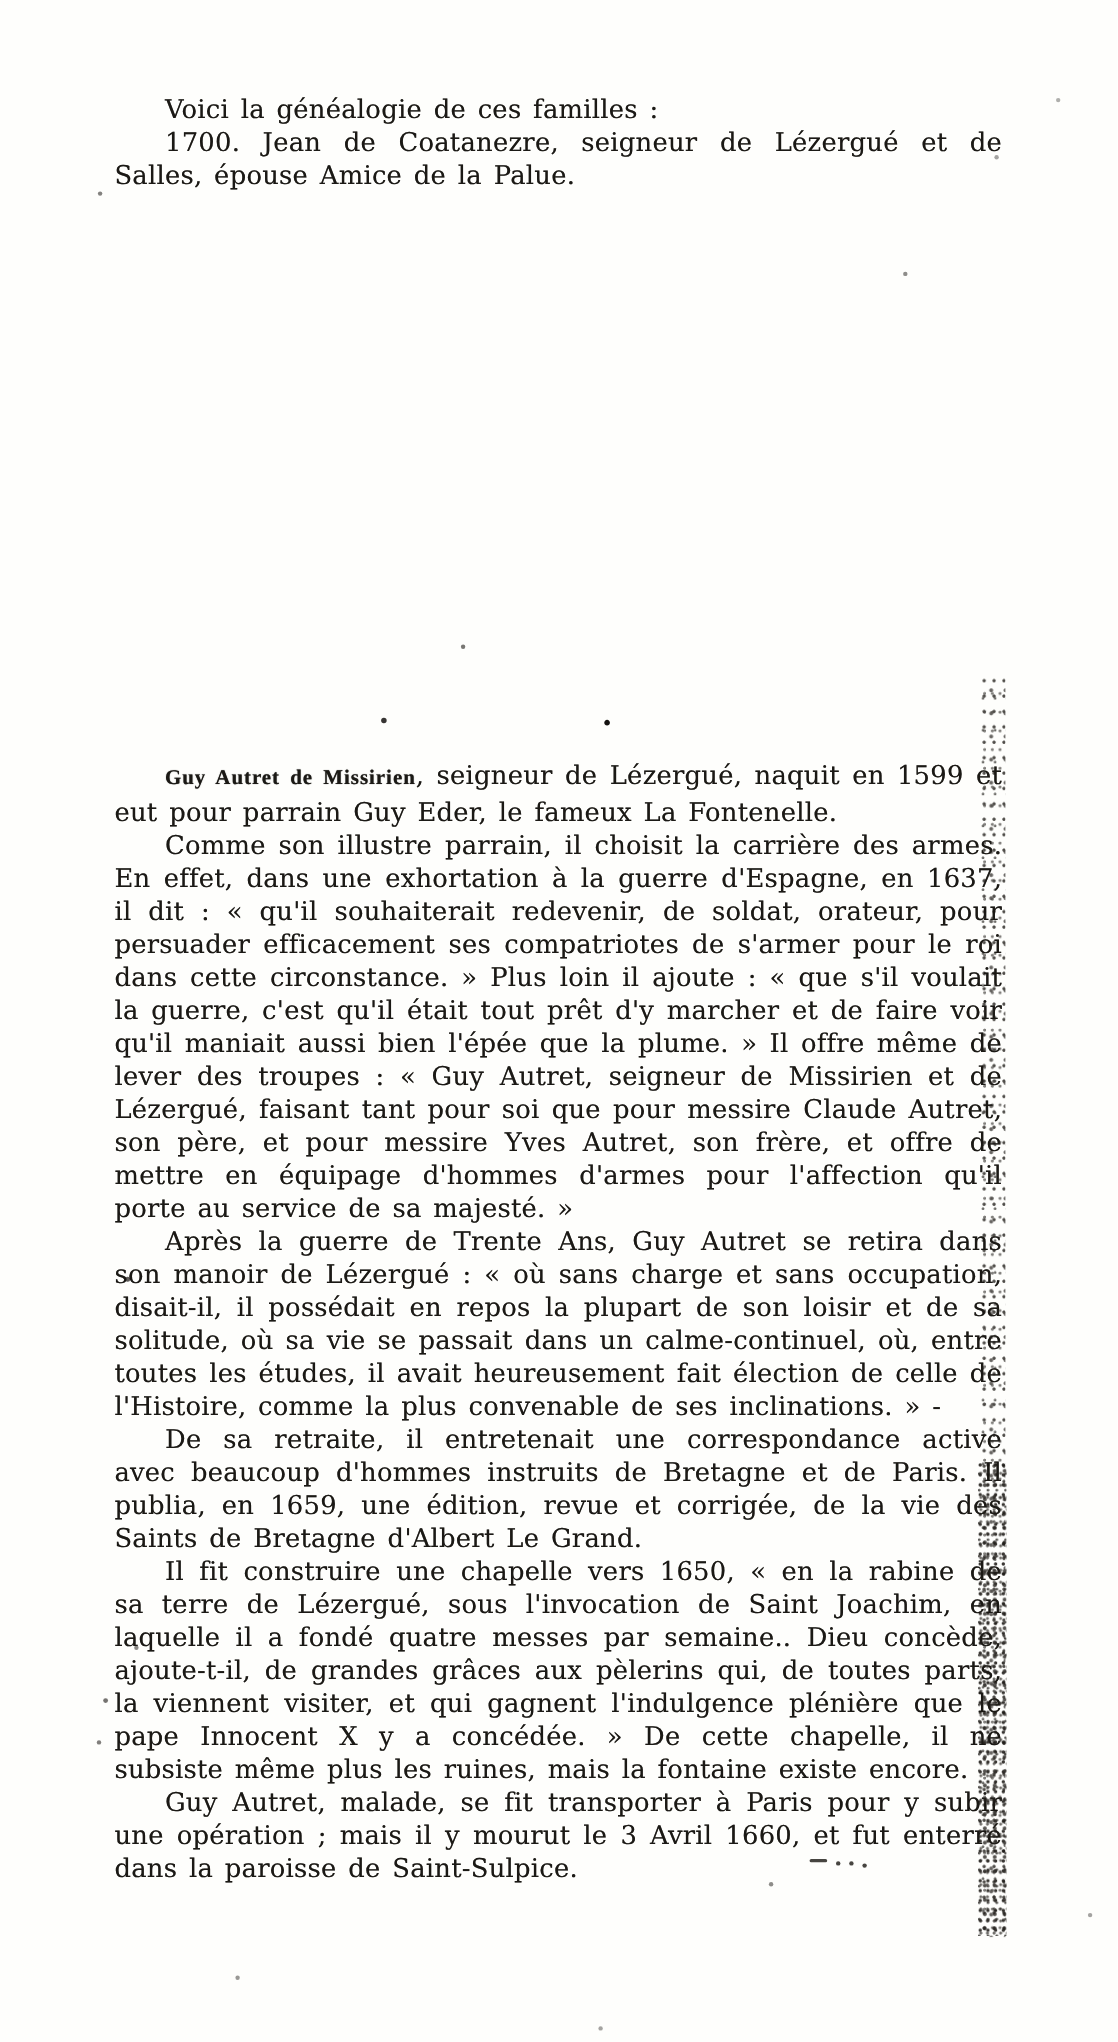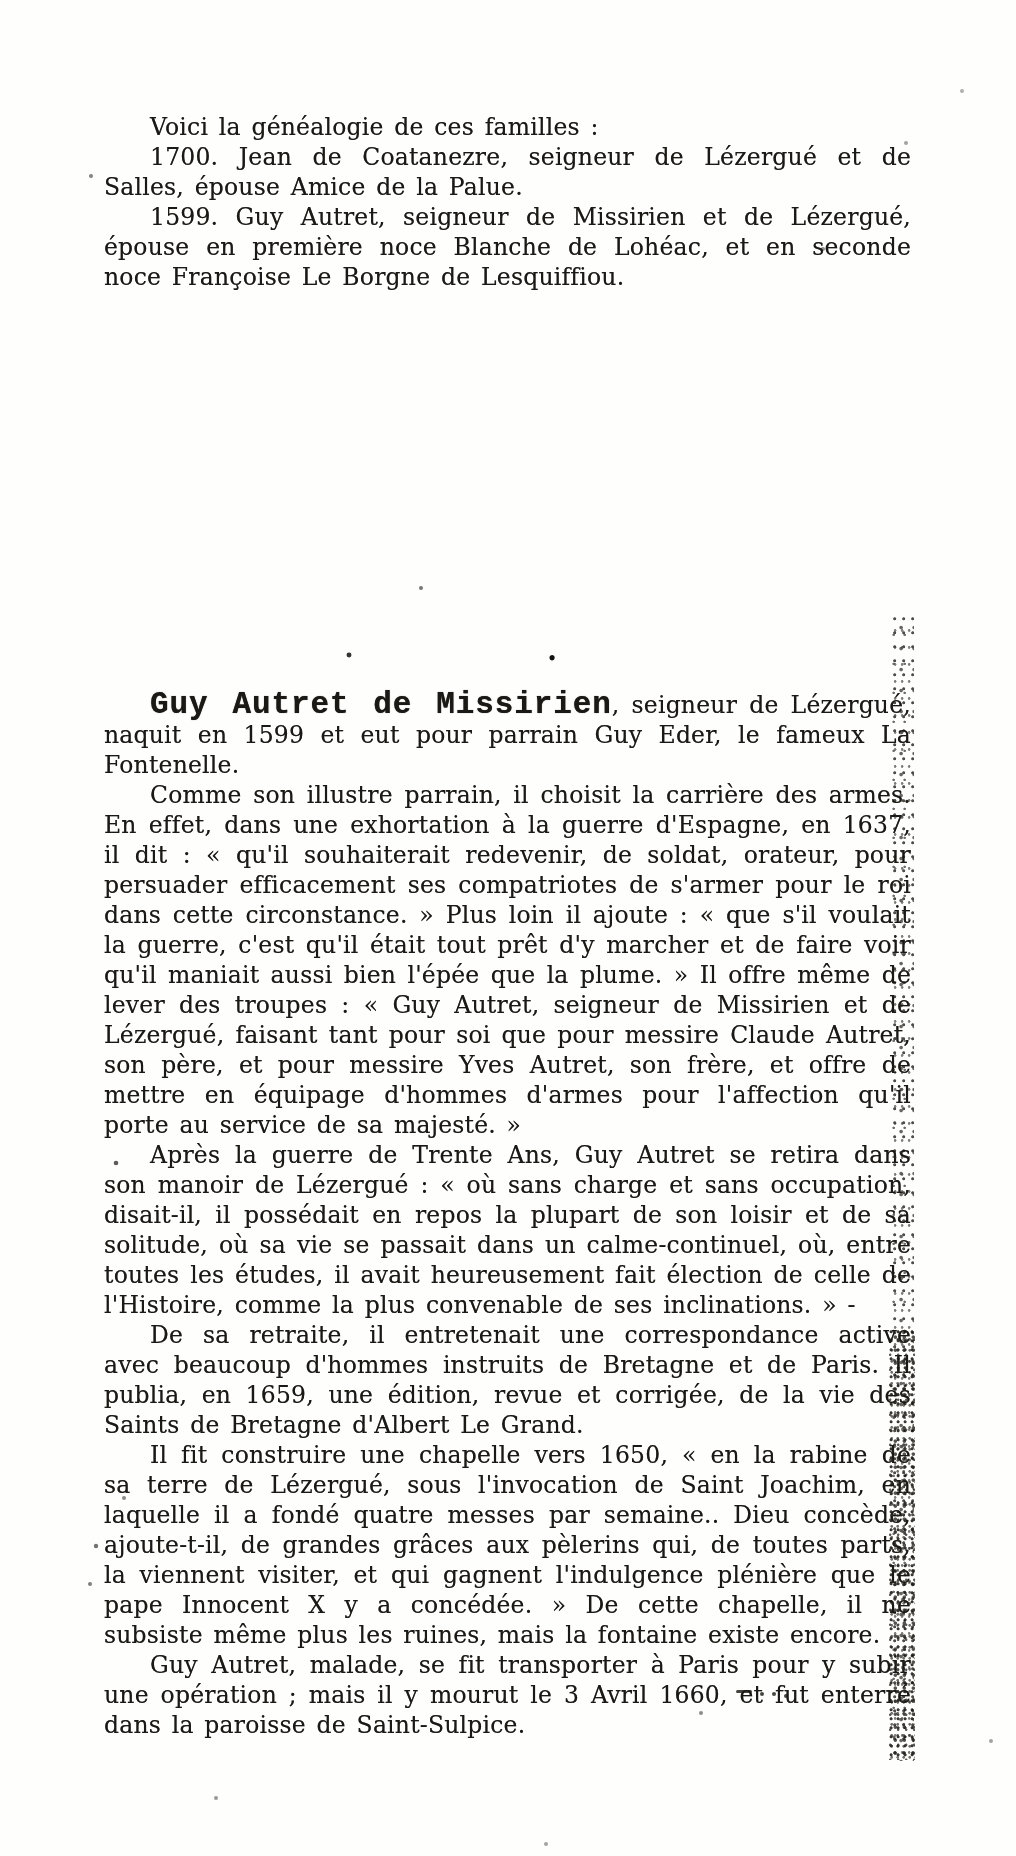--- a/index.html
+++ b/index.html
@@ -16,27 +16,27 @@
     position: absolute;
     left: 104px;
     width: 807px;
     font-size: 23.5px;
     line-height: 30px;
     text-align: justify;
     word-spacing: 3px;
     letter-spacing: 0.2px;
     text-shadow: 0 0 0.6px rgba(20,18,14,0.55);
   }
-  .section-genealogy { top: 84px; margin-top: 28px; }
+  .section-genealogy { top: 84px; }
   .section-biography { top: 690px; }
   .para { margin: 0; text-indent: 46px; }
   .lead {
-    font-family: Liberation Mono, monospace;
+    font-family: Liberation Serif, serif;
     font-weight: 700;
-    font-size: 31px;
+    font-size: 19px;
     letter-spacing: 0.9px;
     text-shadow: 0 0 0.8px rgba(10,10,8,0.8);
   }
   .divider-dot {
     position: absolute;
     top: 648px;
     left: 472px;
     width: 160px;
     text-align: center;
     font-size: 18px;
@@ -110,21 +110,20 @@
   .smudge .dot.d3 { left: 48px; top: 8px; }
 </style>
 </head>
 <body>
 
 <div class="page">
 
   <div class="textblock section-genealogy">
     <p class="para">Voici la généalogie de ces familles :</p>
     <p class="para">1700. Jean de Coatanezre, seigneur de Lézergué et de Salles, épouse Amice de la Palue.</p>
-    <p class="para">1599. Guy Autret, seigneur de Missirien et de Lézergué, épouse en première noce Blanche de Lohéac, et en seconde noce Françoise Le Borgne de Lesquiffiou.</p>
   </div>
 
   <div class="divider-dot">•</div>
 
   <div class="textblock section-biography">
     <p class="para"><span class="lead">Guy Autret de Missirien</span><span>, seigneur de Lézergué, naquit en 1599 et eut pour parrain Guy Eder, le fameux La Fontenelle.</span></p>
     <p class="para">Comme son illustre parrain, il choisit la carrière des armes. En effet, dans une exhortation à la guerre d'Espagne, en 1637, il dit : « qu'il souhaiterait redevenir, de soldat, orateur, pour persuader efficacement ses compatriotes de s'armer pour le roi dans cette circonstance. » Plus loin il ajoute : « que s'il voulait la guerre, c'est qu'il était tout prêt d'y marcher et de faire voir qu'il maniait aussi bien l'épée que la plume. » Il offre même de lever des troupes : « Guy Autret, seigneur de Missirien et de Lézergué, faisant tant pour soi que pour messire Claude Autret, son père, et pour messire Yves Autret, son frère, et offre de mettre en équipage d'hommes d'armes pour l'affection qu'il porte au service de sa majesté. »</p>
     <p class="para">Après la guerre de Trente Ans, Guy Autret se retira dans son manoir de Lézergué : « où sans charge et sans occupation, disait-il, il possédait en repos la plupart de son loisir et de sa solitude, où sa vie se passait dans un calme-continuel, où, entre toutes les études, il avait heureusement fait élection de celle de l'Histoire, comme la plus convenable de ses inclinations. » -</p>
     <p class="para">De sa retraite, il entretenait une correspondance active avec beaucoup d'hommes instruits de Bretagne et de Paris. Il publia, en 1659, une édition, revue et corrigée, de la vie des Saints de Bretagne d'Albert Le Grand.</p>
     <p class="para">Il fit construire une chapelle vers 1650, « en la rabine de sa terre de Lézergué, sous l'invocation de Saint Joachim, en laquelle il a fondé quatre messes par semaine.. Dieu concède, ajoute-t-il, de grandes grâces aux pèlerins qui, de toutes parts, la viennent visiter, et qui gagnent l'indulgence plénière que le pape Innocent X y a concédée. » De cette chapelle, il ne subsiste même plus les ruines, mais la fontaine existe encore.</p>

